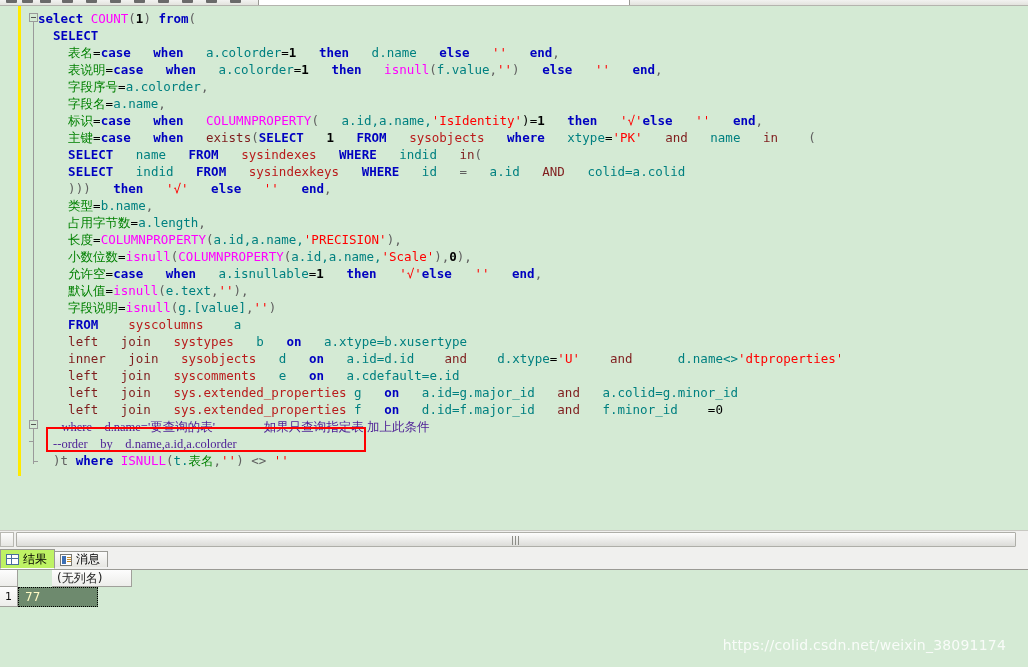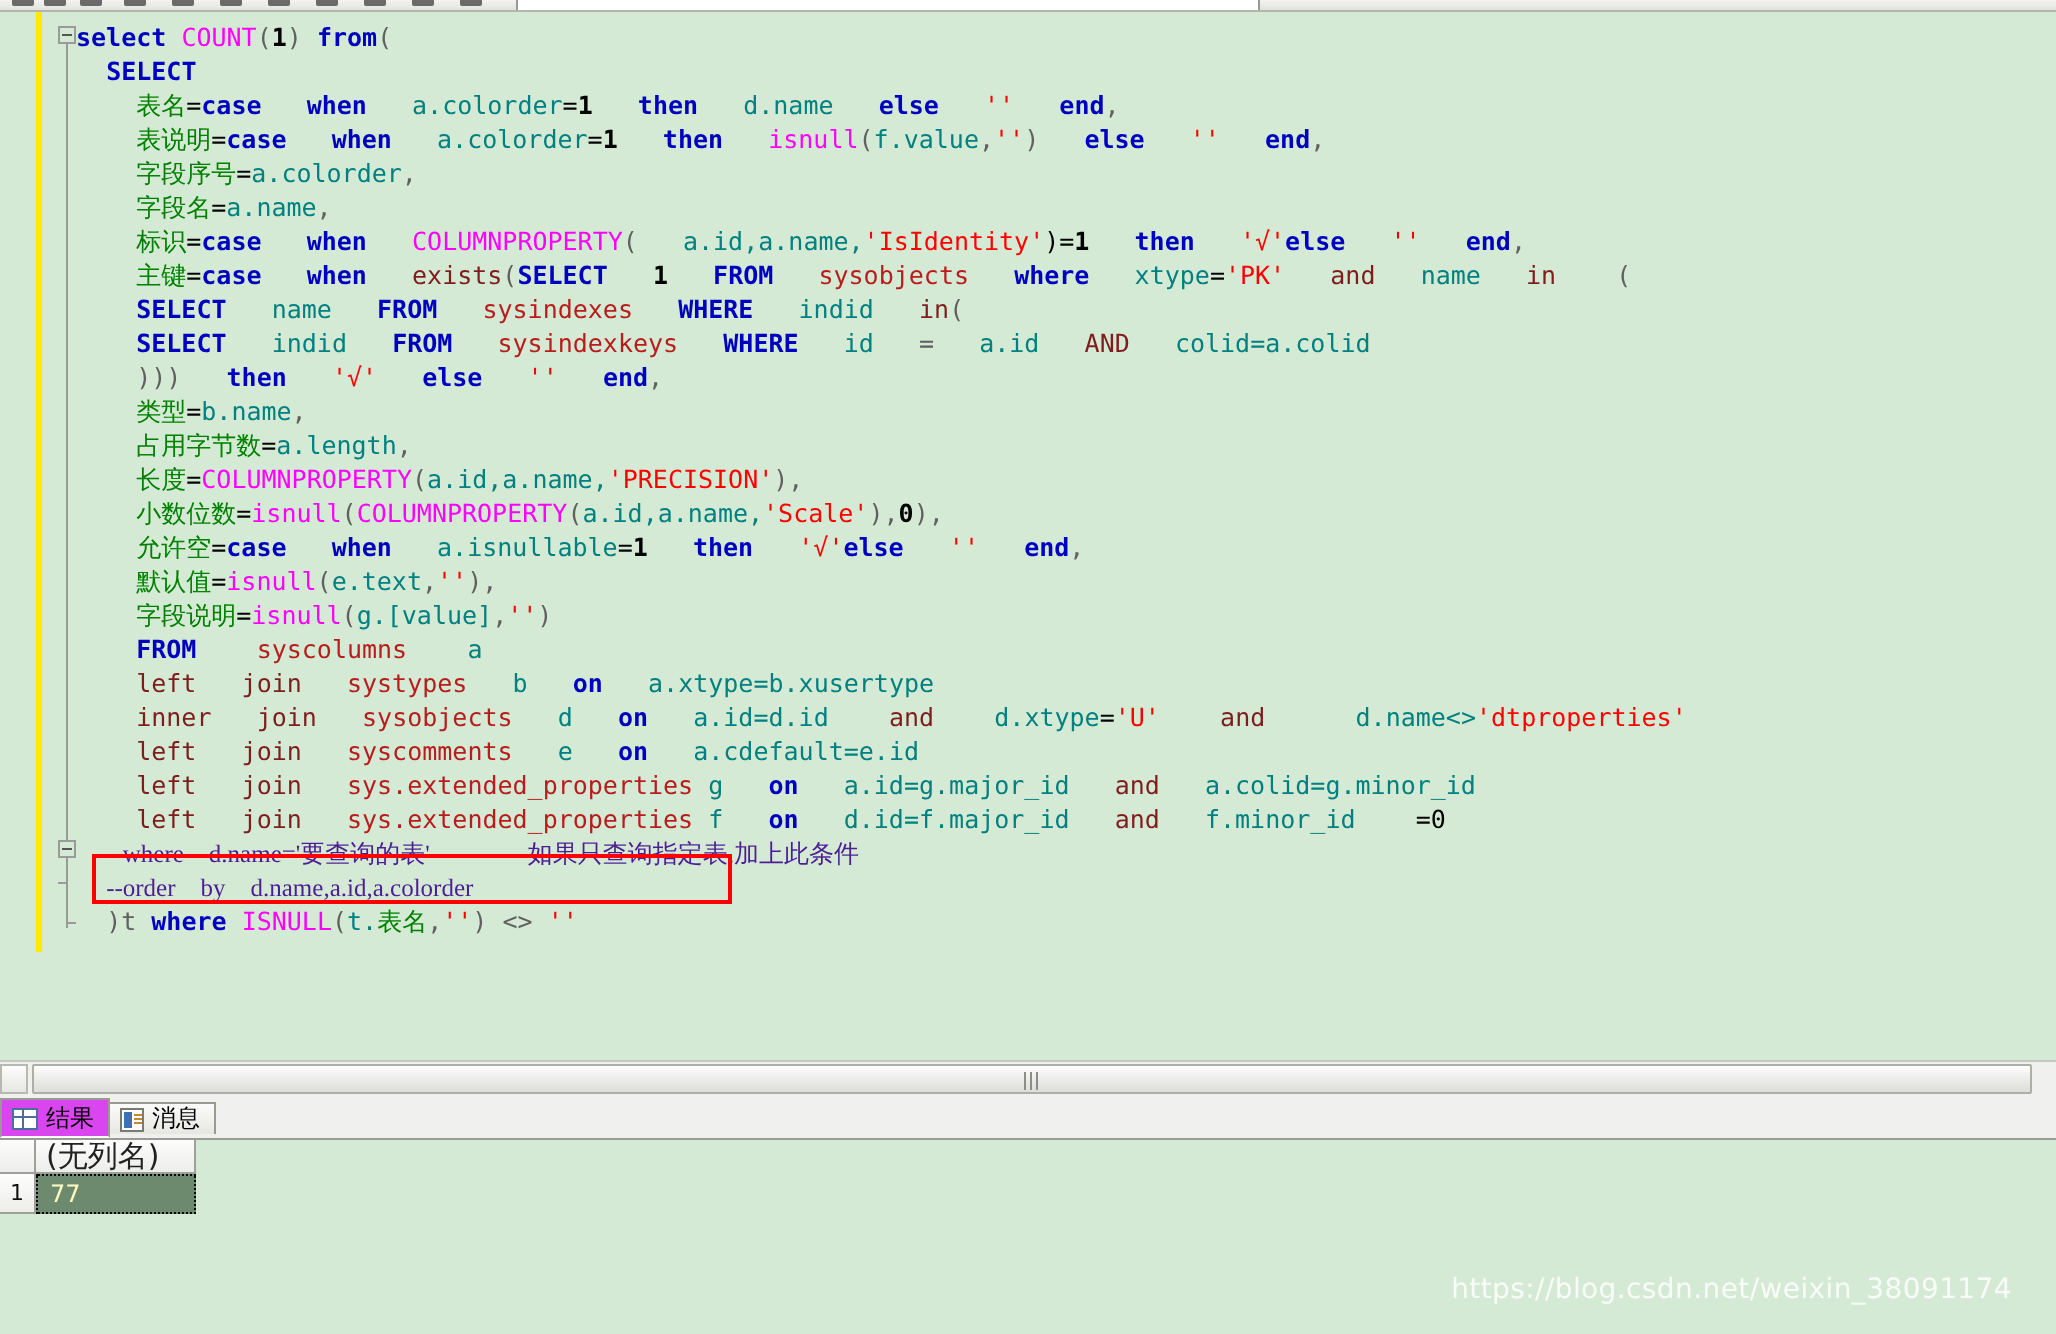--- a/index.html
+++ b/index.html
@@ -106,21 +106,21 @@
     background:#f0f0ee;border-bottom:1px solid #9a9a94;
   }
   .tab{
     position:absolute;top:2px;height:16px;box-sizing:border-box;
     display:flex;align-items:center;gap:4px;padding:0 7px 0 5px;
     font-family:"DejaVu Sans","Liberation Sans",sans-serif;font-size:12px;color:#000;
     border:1px solid #9a9a94;border-bottom:none;
     background:linear-gradient(#fbfbfa,#e7e7e2);
   }
   .tab.active{
-    top:0;height:20px;background:#d946ef;border-bottom:1px solid #ffffff;
+    top:0;height:20px;background:#bef264;border-bottom:1px solid #ffffff;
   }
   #tab-results{left:0;}
   #tab-messages{left:54px;}
   .grid-ico{
     width:13px;height:11px;background:#fff;border:1px solid #4a6f9c;
     box-sizing:border-box;position:relative;flex:none;
   }
   .grid-ico::before{content:"";position:absolute;left:0;top:3px;width:11px;height:1px;background:#4a6f9c;}
   .grid-ico::after{content:"";position:absolute;left:4px;top:0;width:1px;height:9px;background:#4a6f9c;}
   .msg-ico{
@@ -140,22 +140,22 @@
   #grid-header{position:absolute;left:0;top:0;height:17px;display:flex;}
   #hdr-corner{
     width:18px;height:17px;box-sizing:border-box;
     background:linear-gradient(#fdfdfd,#ededea);
     border-right:1px solid #a0a09a;border-bottom:1px solid #a0a09a;
   }
   #hdr-col0{
     width:80px;height:17px;box-sizing:border-box;
     background:linear-gradient(#fdfdfd,#ededea);
     border-right:1px solid #a0a09a;border-bottom:1px solid #a0a09a;
-    font-family:"DejaVu Sans","Liberation Sans",sans-serif;font-size:15px;color:#222;
-    padding-left:5px;line-height:16px;
+    font-family:"DejaVu Sans","Liberation Sans",sans-serif;font-size:12px;color:#222;
+    padding-left:5px;line-height:16px;margin-left:34px;
   }
   #grid-row{position:absolute;left:0;top:17px;height:20px;display:flex;}
   #row-num{
     width:18px;height:20px;box-sizing:border-box;
     background:linear-gradient(#fdfdfd,#ededea);
     border-right:1px solid #a0a09a;border-bottom:1px solid #a0a09a;
     font-family:"DejaVu Sans","Liberation Sans",sans-serif;font-size:11px;color:#111;
     text-align:center;line-height:19px;
   }
   #cell-0{
@@ -234,13 +234,13 @@
       <div id="hdr-corner"></div>
       <div id="hdr-col0">(无列名)</div>
     </div>
     <div id="grid-row">
       <div id="row-num">1</div>
       <div id="cell-0">77</div>
     </div>
   </div>
 </div>
 
-<div id="watermark">https://blog.csdn.net/weixin_38091174</div>
+<div id="watermark">https://colid.csdn.net/weixin_38091174</div>
 
 </body></html>

